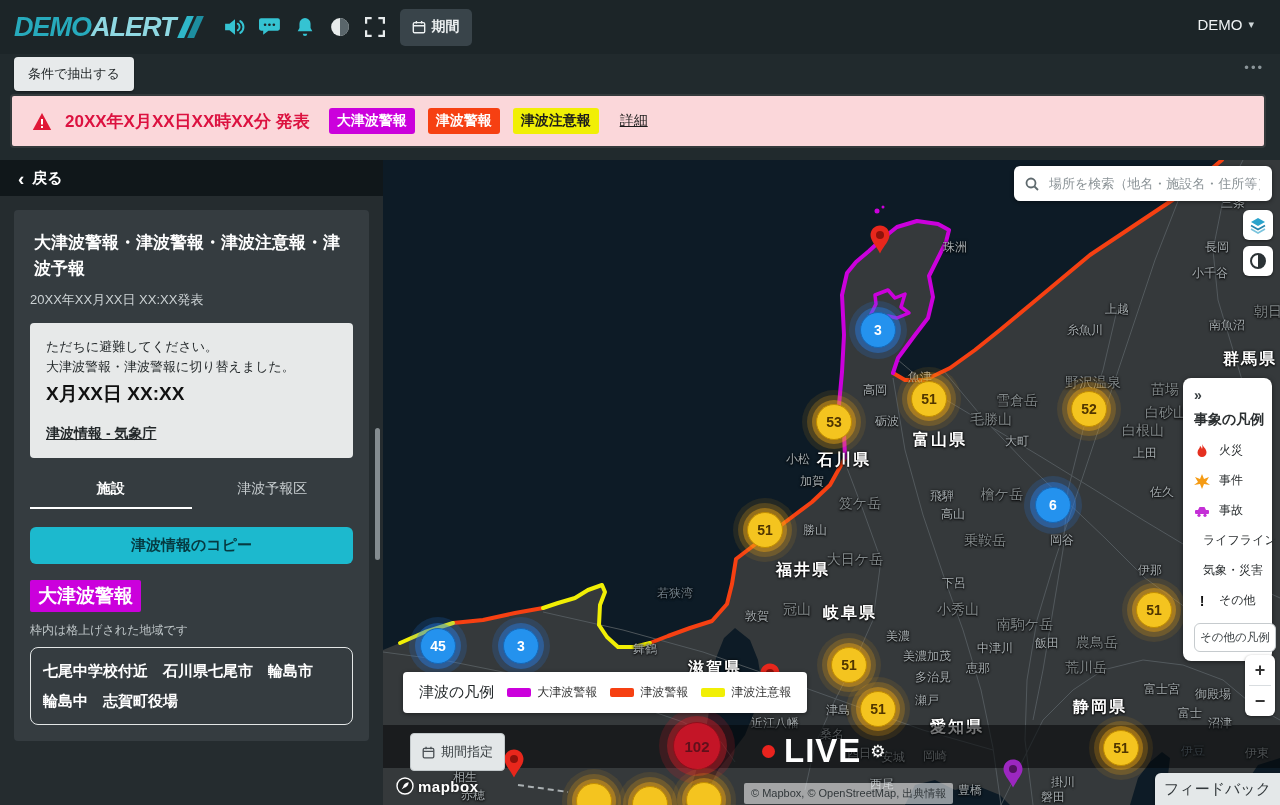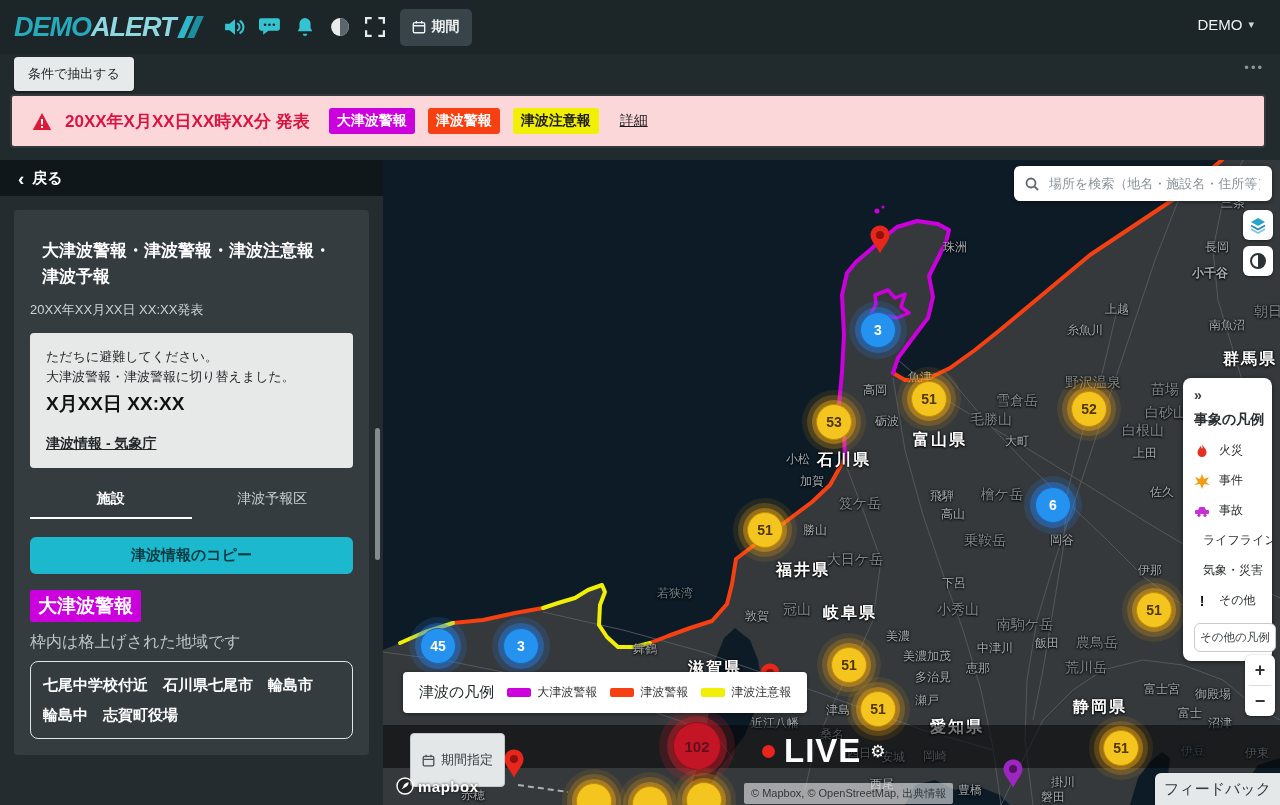--- a/index.html
+++ b/index.html
@@ -41,35 +41,35 @@
   .bdg-major{background:var(--warn-major);color:#fff;}
   .bdg-warning{background:var(--warn-warning);color:#fff;}
   .bdg-advisory{background:var(--warn-advisory);color:#1c1c1c;}
   .detail{color:#1c1c1c;font-size:14px;text-decoration:underline;margin-left:8px;cursor:pointer;}
   
   .side{position:absolute;left:0;top:160px;width:383px;height:645px;background:#252c2f;overflow:hidden;}
   .backbar{height:36px;background:#10171a;display:flex;align-items:center;padding-left:18px;
     color:#fff;font-size:15px;font-weight:bold;gap:8px;cursor:pointer;}
   .backbar .chv{font-size:19px;font-weight:bold;line-height:1;}
   .card{margin:14px;background:#353c40;border-radius:4px;padding:16px;color:#fff;}
-  .card h1{margin:12px;font-size:17px;line-height:1.5;font-weight:bold;}
+  .card h1{margin:4px;font-size:17px;line-height:1.5;font-weight:bold;}
   .issued{margin-top:10px;font-size:13px;color:#ccd2d4;}
   .notice{margin-top:14px;background:#e7e9e9;border-radius:4px;padding:14px 16px;color:#23282a;font-size:13px;line-height:1.55;}
   .notice .tl{margin-top:12px;font-size:12px;color:#555c5e;}
   .notice .tv{font-size:19px;font-weight:bold;color:#111;margin-top:2px;}
   .notice .lnk{display:inline-block;margin-top:14px;font-size:14px;font-weight:bold;color:#23282a;
     text-decoration:underline;cursor:pointer;}
   .tabs{display:flex;margin-top:22px;}
   .tab{flex:1;text-align:center;font-size:14px;padding-bottom:9px;cursor:pointer;color:#c9cfd1;}
   .tab.on{color:#fff;font-weight:bold;border-bottom:2px solid #fff;}
   .desc{margin-top:12px;font-size:13px;color:#ccd1d3;line-height:1.55;}
   .copybtn{margin-top:18px;width:100%;background:var(--accent);color:#063a41;font-weight:bold;
     font-size:15px;border:0;border-radius:6px;padding:9px 0;cursor:pointer;font-family:"Liberation Sans",sans-serif;}
   .secbadge{display:inline-block;margin-top:16px;font-size:19px;font-weight:bold;padding:3px 8px;border-radius:2px;}
-  .seccap{margin-top:10px;font-size:16px;color:#bfc6c8;}
+  .seccap{margin-top:10px;font-size:12px;color:#bfc6c8;}
   .secbox{margin-top:8px;border:1px solid #e3e6e6;border-radius:8px;padding:8px 12px;
     font-size:15px;font-weight:bold;line-height:2.0;color:#fff;}
   .sscroll{position:absolute;right:3px;top:268px;width:5px;height:132px;border-radius:3px;background:#848c90;cursor:pointer;}
   
   .map{position:absolute;left:383px;top:160px;width:897px;height:645px;background:var(--land);overflow:hidden;}
   .map svg.base{position:absolute;left:0;top:0;z-index:0;}
   .lbl-layer{position:absolute;inset:0;z-index:1;}
   .lbl{position:absolute;transform:translate(-50%,-50%);font-size:12px;color:#a6adb0;white-space:nowrap;
     text-shadow:0 1px 2px #000,0 0 3px #000;}
   .lbl.big{font-size:16px;font-weight:bold;color:#ffffff;letter-spacing:2px;}
@@ -108,21 +108,21 @@
   .zbtn{width:30px;height:30px;display:flex;align-items:center;justify-content:center;
     font-size:18px;font-weight:bold;color:#333;cursor:pointer;}
   .zoomctl .dv{width:22px;height:1px;background:#d9dde0;}
   .tsleg{left:20px;top:512px;background:#fff;border-radius:4px;box-shadow:0 1px 4px rgba(0,0,0,.45);
     display:flex;align-items:center;gap:13px;padding:11px 16px;}
   .tsleg .t{font-size:15px;color:#23282a;}
   .tsrow{display:flex;align-items:center;gap:6px;font-size:12px;color:#333;white-space:nowrap;}
   .sw{width:24px;height:9px;border-radius:2px;display:inline-block;}
   .sw-major{background:var(--warn-major);} .sw-warning{background:var(--warn-warning);} .sw-advisory{background:var(--warn-advisory);}
   .perbtn{left:27px;top:573px;height:28px;background:#e3e7e8;border:1px solid #c2c8ca;border-radius:4px;
-    display:flex;align-items:center;gap:6px;padding:12px 11px;font-size:13px;color:#3a4043;cursor:pointer;}
+    display:flex;align-items:center;gap:6px;padding:4px 11px;font-size:13px;color:#3a4043;cursor:pointer;}
   .livegrp{left:379px;top:572px;display:flex;align-items:center;gap:9px;}
   .livedot{width:13px;height:13px;border-radius:50%;background:#e9231e;}
   .livetxt{color:#fff;font-size:33px;font-weight:bold;letter-spacing:1px;}
   .livegear{color:#fff;font-size:17px;cursor:pointer;}
   .mblogo{left:13px;top:617px;display:flex;align-items:center;gap:4px;cursor:pointer;}
   .mblogo .word{color:#fff;font-size:15px;font-weight:bold;letter-spacing:.5px;
     text-shadow:0 0 3px rgba(0,0,0,.8);}
   .attrib{left:361px;top:623px;background:rgba(255,255,255,.55);color:#31373a;font-size:11px;
     padding:3px 7px;border-radius:2px;white-space:nowrap;cursor:pointer;}
   .fdbk{left:772px;top:613px;width:125px;height:32px;background:#e4e8e9;color:#33393c;font-size:15px;
@@ -271,21 +271,21 @@
         <path stroke="#f1ef05" d="M160,448 L175,443 192,438 205,430 219,425 222,432 217,445 216,465 224,477 235,487 251,487 267,483"></path>
       </g>
       <circle cx="494" cy="51" r="2.5" fill="#cb00dc"></circle>
       <circle cx="500" cy="47" r="1.5" fill="#cb00dc"></circle>
     </svg>
 
     <div class="lbl-layer">
 
     <div class="lbl" style="left: 850px; top: 43px;">三条</div>
         <div class="lbl" style="left: 834px; top: 87px;">長岡</div>
-        <div class="lbl" style="left: 827px; top: 113px; font-weight: bold;">小千谷</div>
+        <div class="lbl" style="left: 827px; top: 113px;">小千谷</div>
         <div class="lbl" style="left: 734px; top: 149px;">上越</div>
         <div class="lbl" style="left: 844px; top: 165px;">南魚沼</div>
         <div class="lbl big" style="left: 867px; top: 199px;">群馬県</div>
         <div class="lbl" style="left: 702px; top: 170px;">糸魚川</div>
         <div class="lbl mt" style="left: 885px; top: 145px;">朝日</div>
         <div class="lbl" style="left: 537px; top: 217px;">魚津</div>
         <div class="lbl" style="left: 572px; top: 87px;">珠洲</div>
         <div class="lbl" style="left: 492px; top: 230px; text-align: right;">高岡</div>
         <div class="lbl" style="left: 504px; top: 261px;">砺波</div>
         <div class="lbl big" style="left: 557px; top: 280px;">富山県</div>

